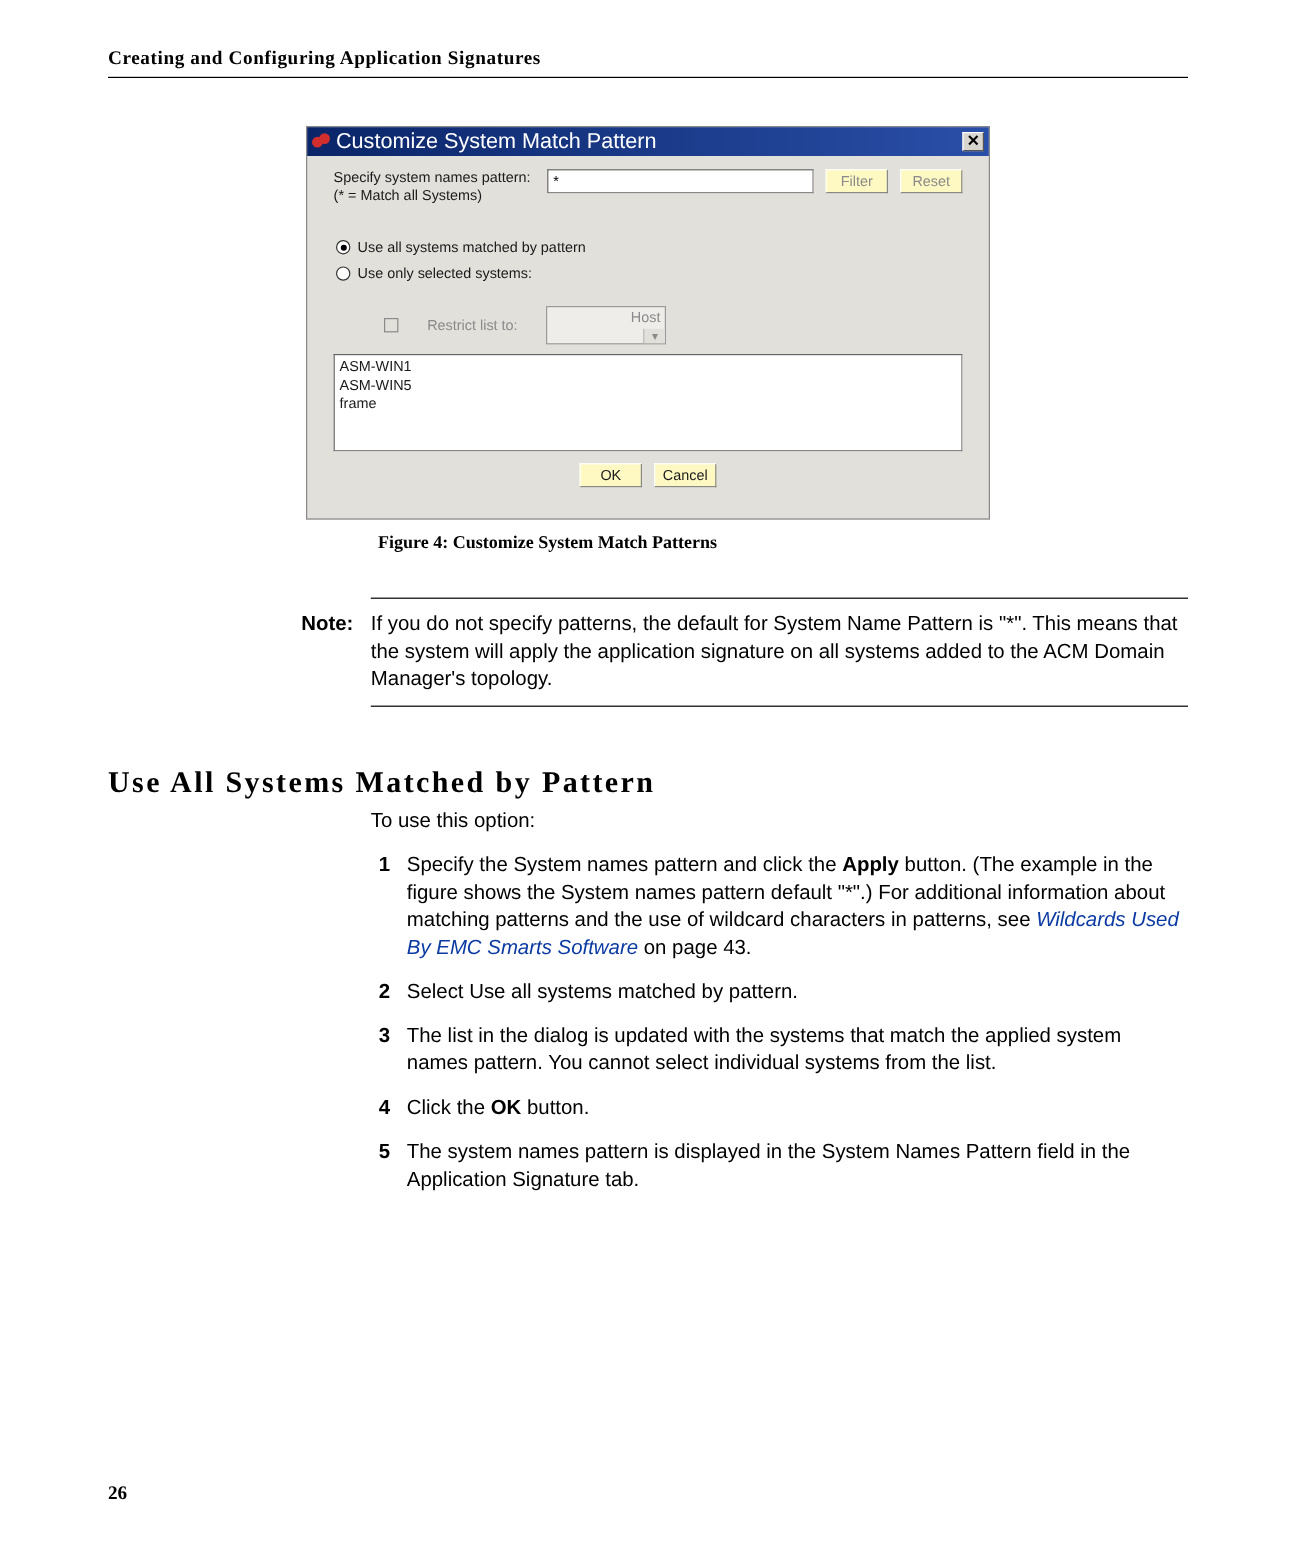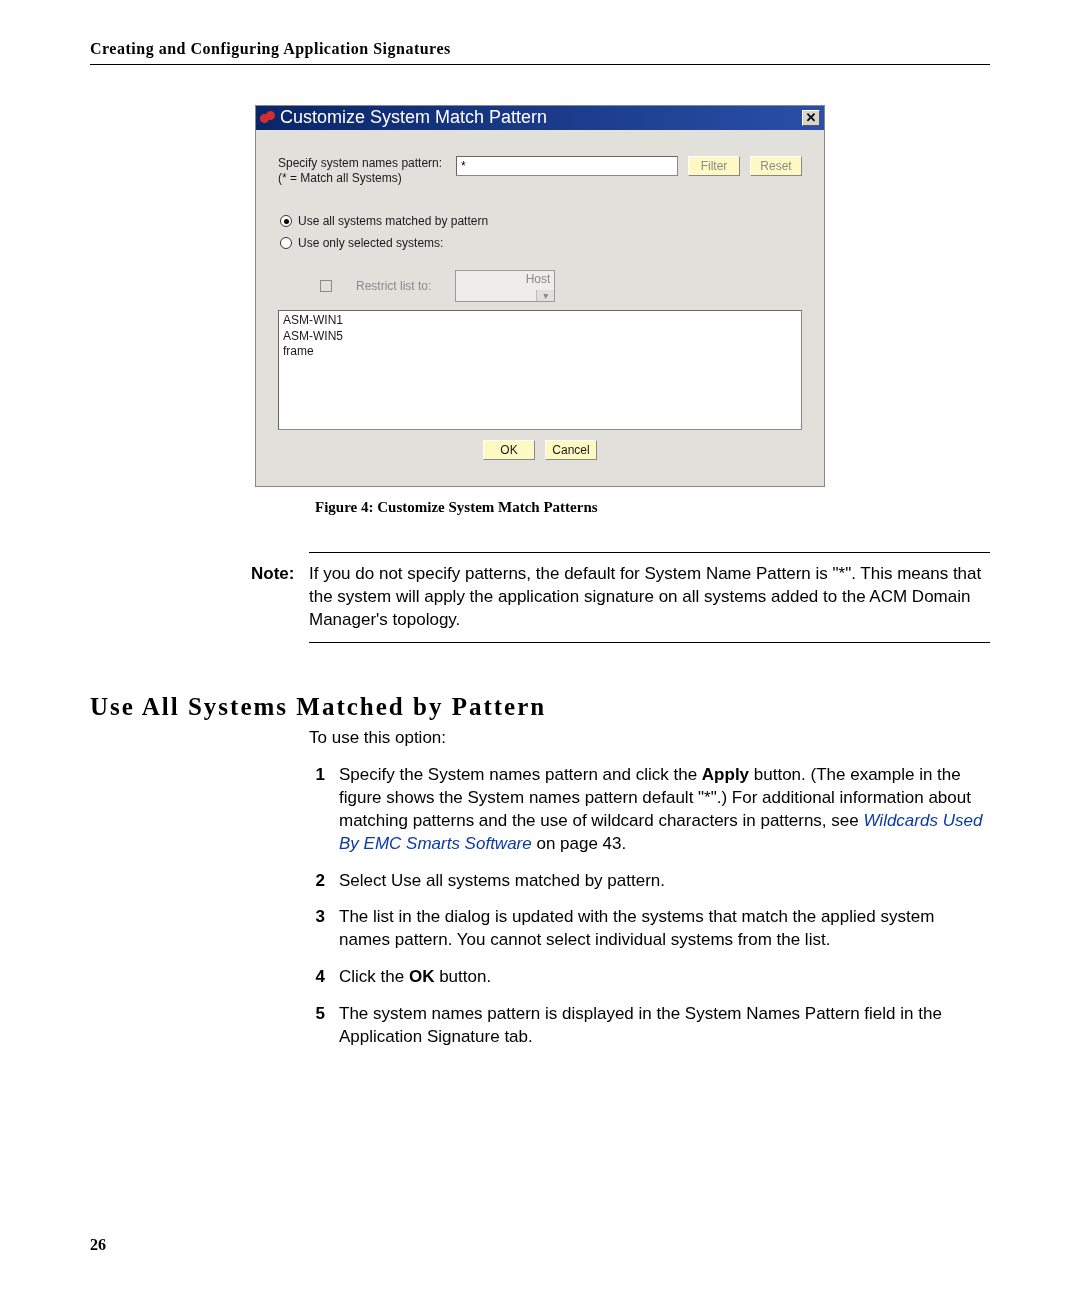--- a/index.html
+++ b/index.html
@@ -58,21 +58,21 @@
   .title-text { flex: 1; }
   .close-btn {
     width: 18px; height: 16px;
     background: #d8d5cf;
     border: 1px solid #555;
     border-top-color:#fff; border-left-color:#fff;
     display: flex; align-items: center; justify-content: center;
     font-weight: bold; font-size: 13px; color: #000;
     line-height: 1;
   }
-  .dlg-body { padding: 26px 22px 14px 22px; }
+  .dlg-body { padding: 11px 22px 14px 22px; }
   .row1 { display: flex; align-items: flex-start; gap: 10px; }
   .lbl-pat { width: 168px; line-height: 1.25; }
   .lbl-pat .sub { display:block; }
   .pat-input {
     flex: 1;
     height: 20px;
     border: 1px solid #888;
     border-top-color:#666; border-left-color:#666;
     background: #fff;
     font-size: 12px;
@@ -116,21 +116,21 @@
   .sel .sel-arrow {
     width: 18px; background:#e2e0db; border-left:1px solid #bbb;
     display:flex; align-items:center; justify-content:center;
     color:#8a8a8a;
   }
   .sel .sel-arrow::after { content:"▾"; font-size:10px; }
   .listbox {
     background:#fff;
     border:1px solid #888;
     border-top-color:#666; border-left-color:#666;
-    height: 120px;
+    height: 81px;
     padding: 2px 4px;
     margin-top: 2px;
     font-size: 12px;
     line-height: 1.3;
   }
   .dlg-actions {
     display:flex; justify-content:center; gap:10px;
     padding: 10px 0 12px 0;
   }
   .caption {

